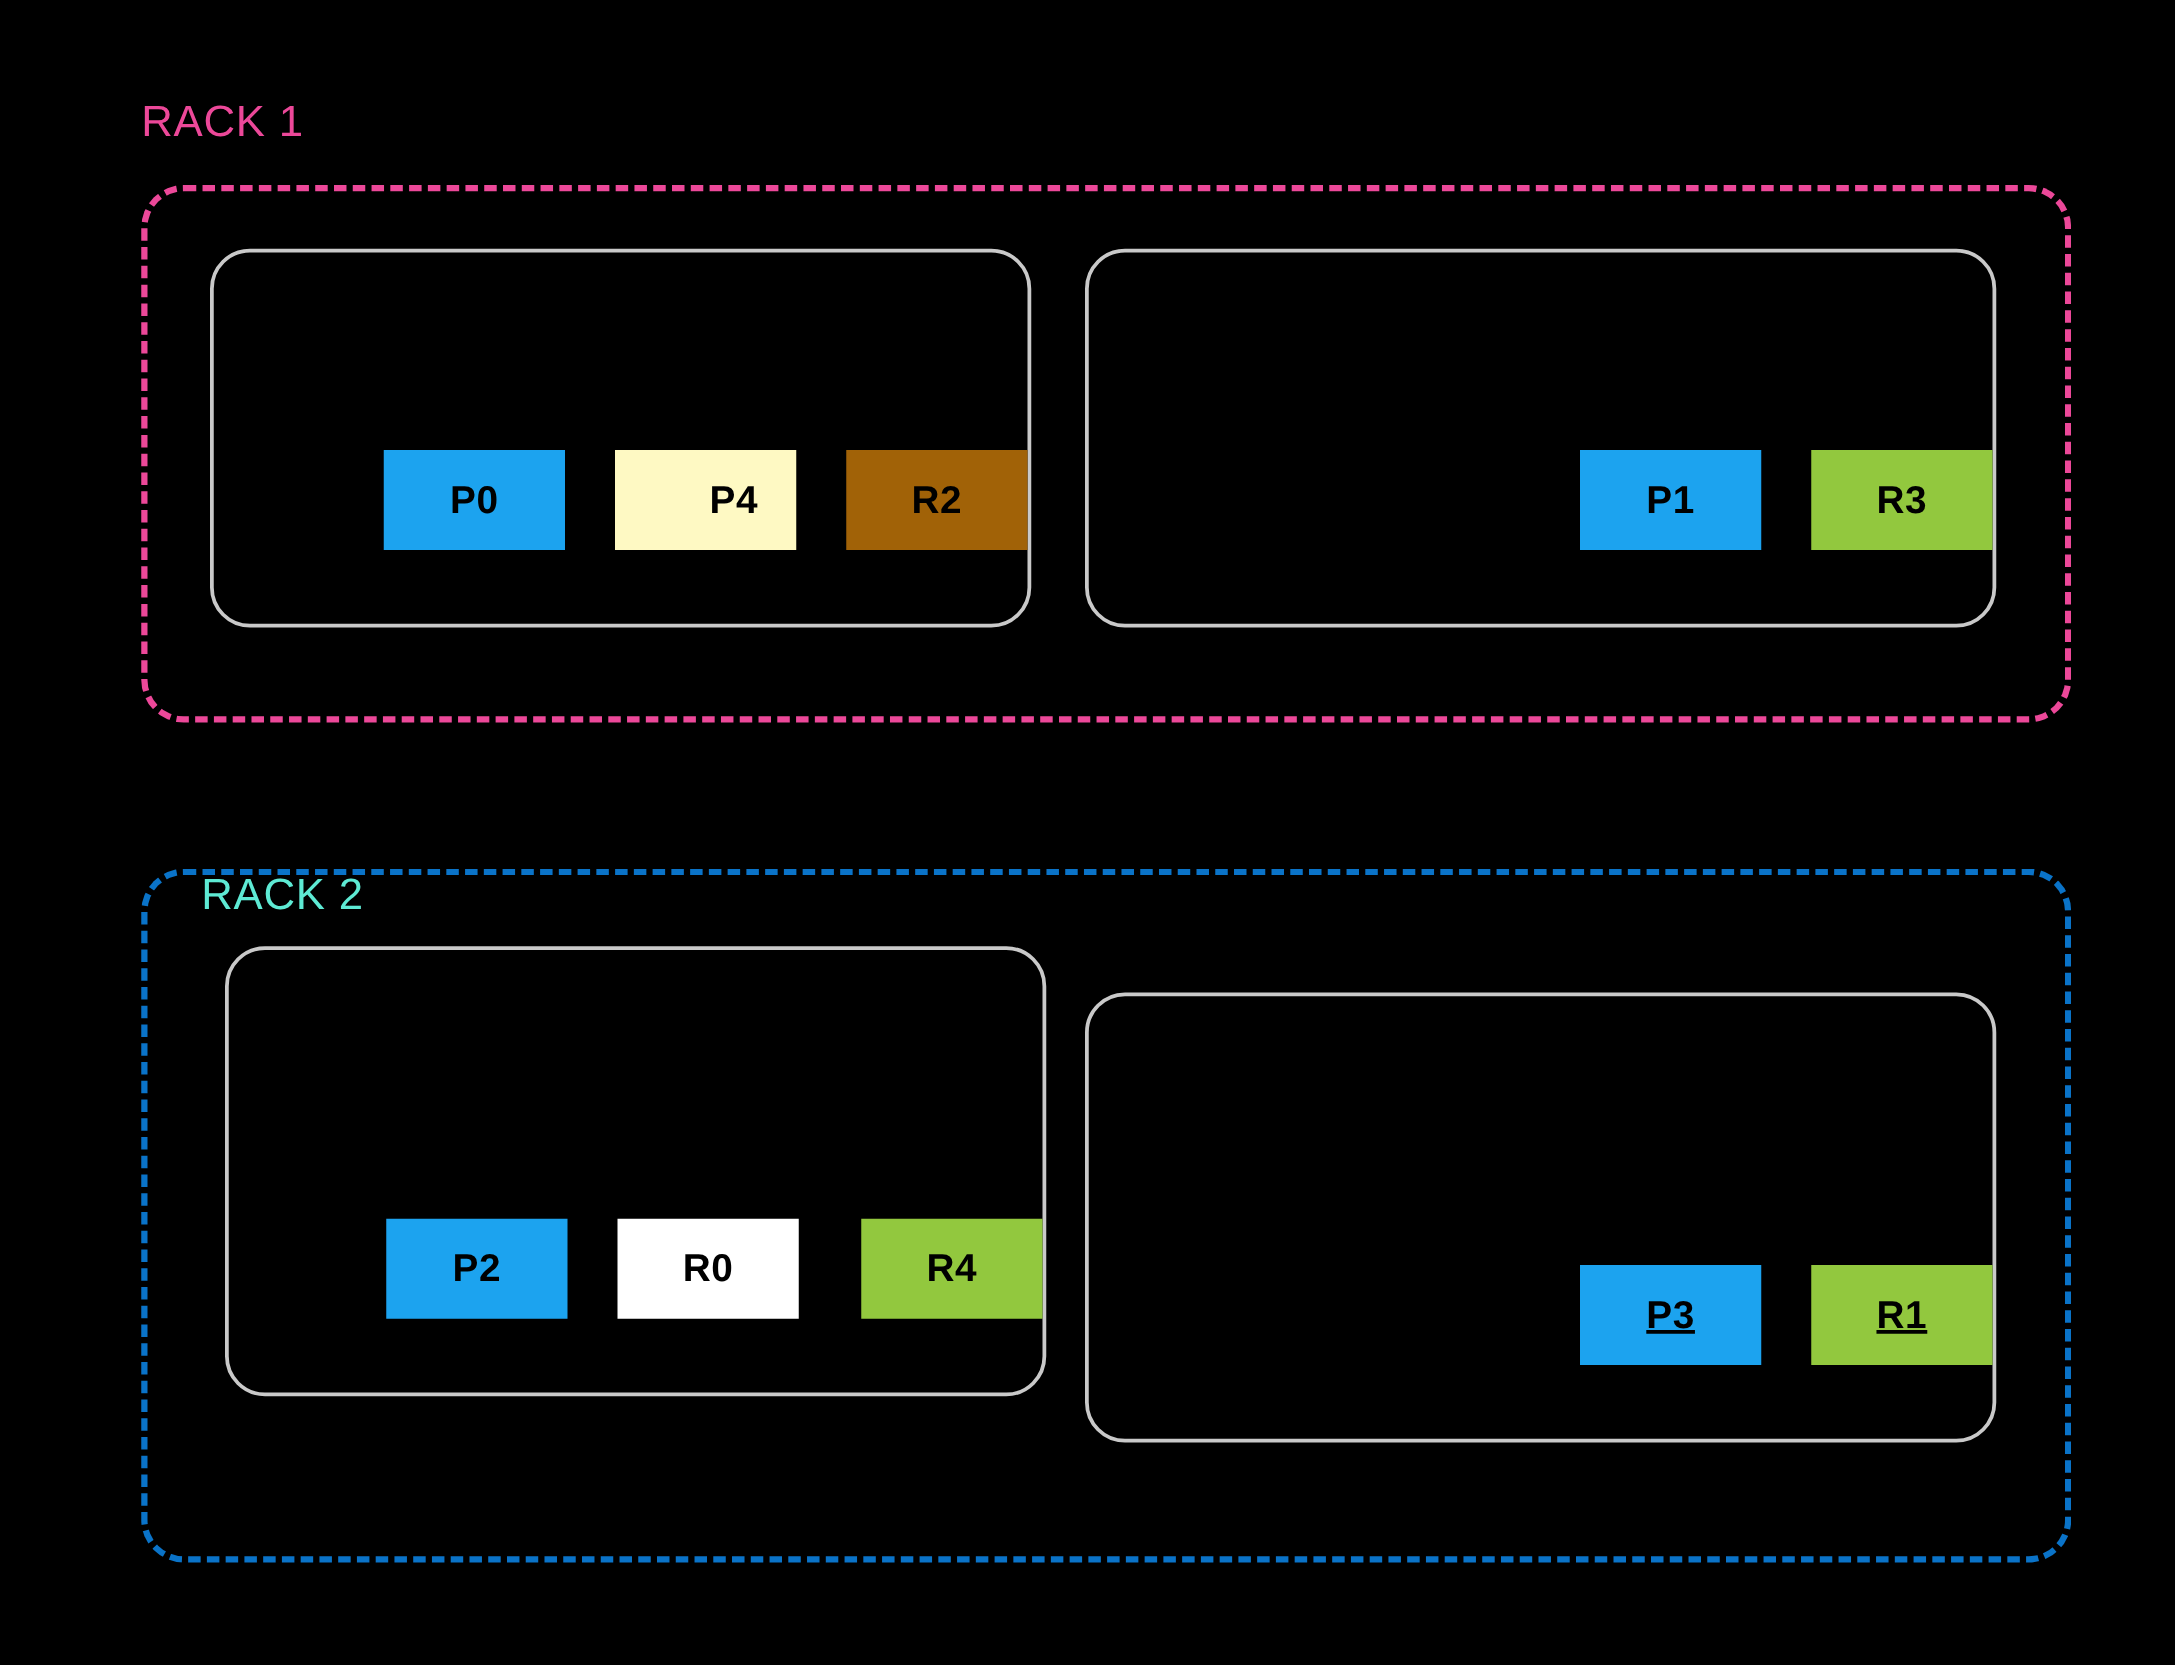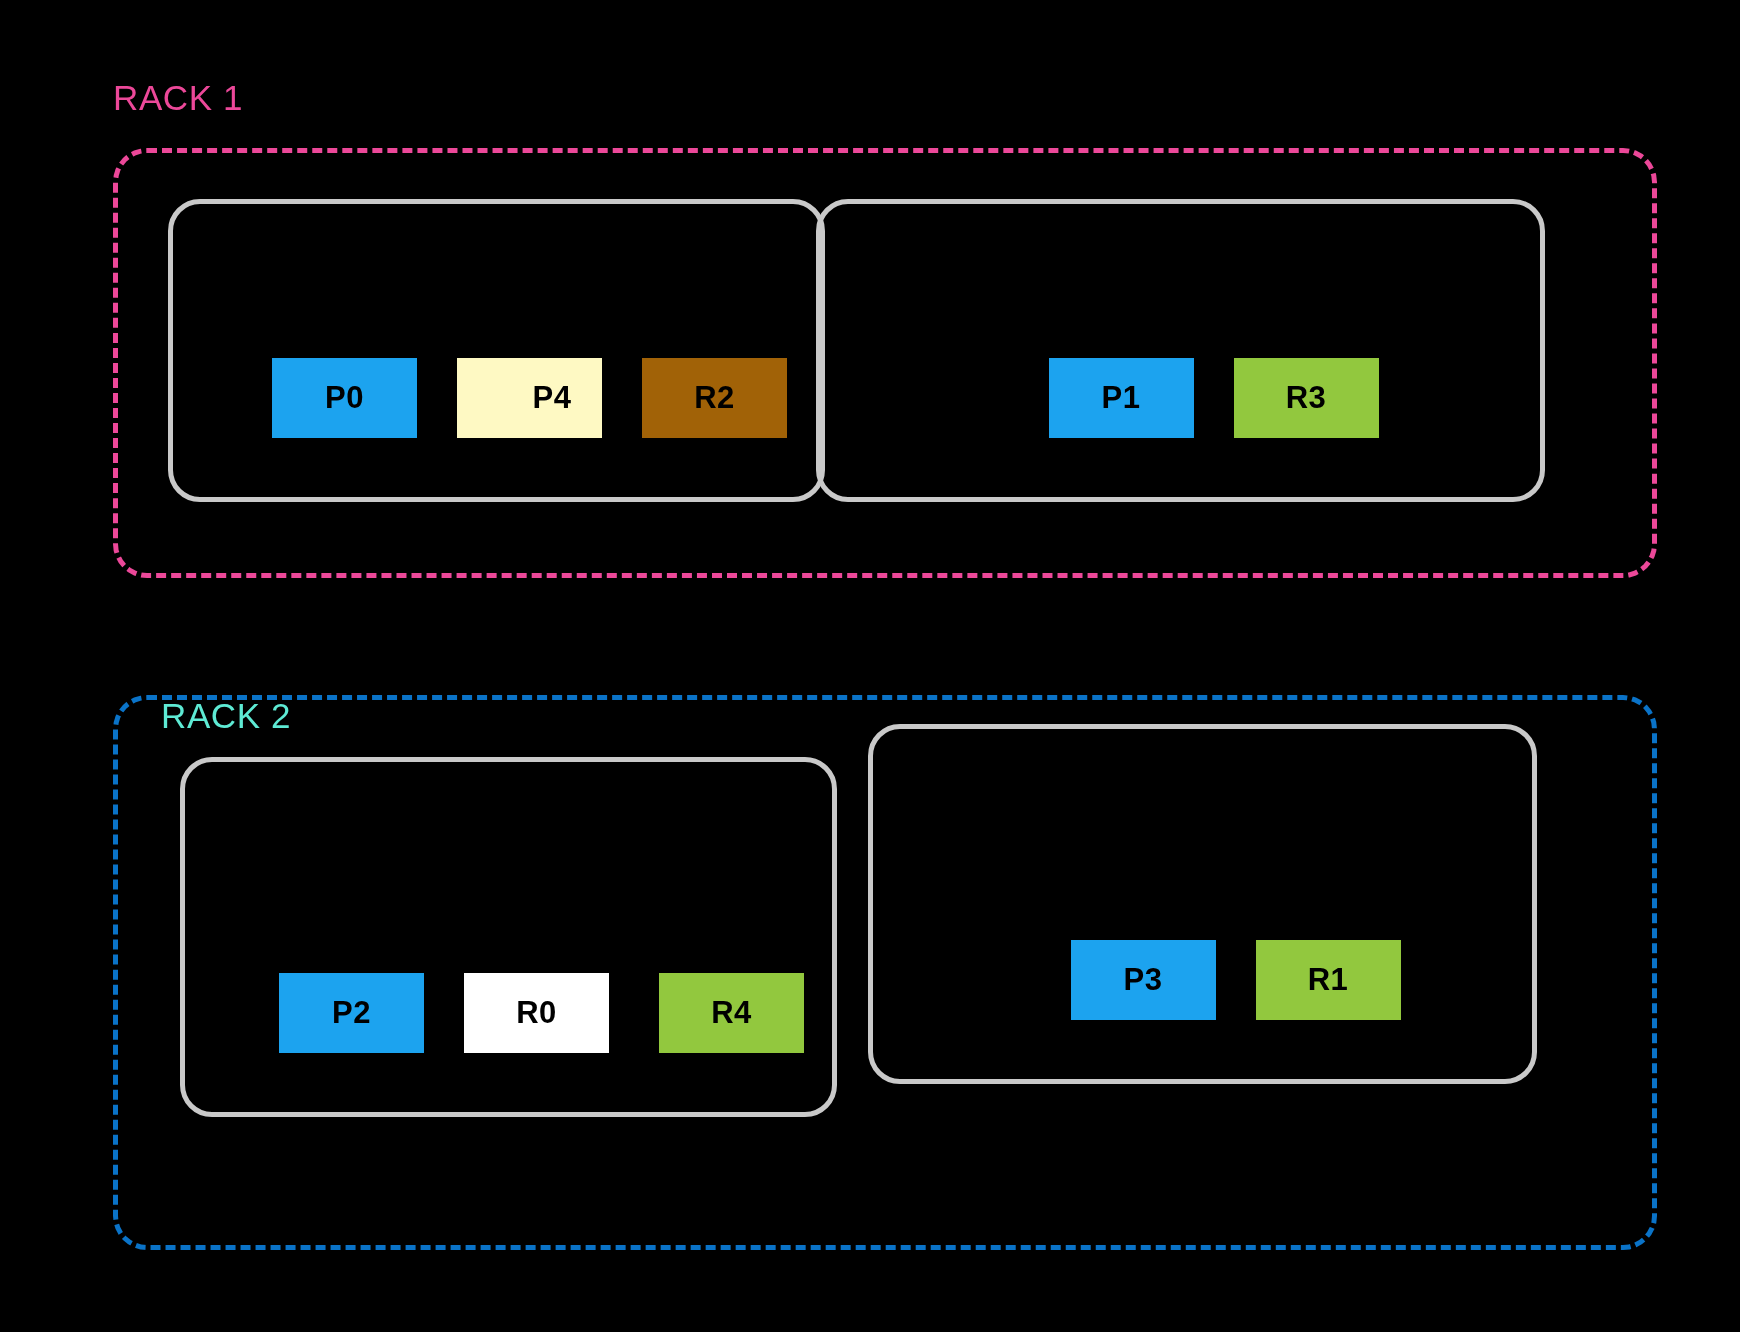--- a/index.html
+++ b/index.html
@@ -42,26 +42,26 @@
     border-width: 5px;
     border-radius: 34px;
     box-sizing: border-box;
     background: transparent;
   }
 
   
   .node-group {
     position: absolute;
     box-sizing: border-box;
-    border: 5px solid #701a75;
+    border: 3px solid #701a75;
     border-radius: 32px;
     background: transparent;
     display: flex;
     align-items: flex-end;
-    justify-content: center;
+    justify-content: flex-end;
   }
   .node-group-inner {
     display: flex;
     flex-direction: row;
     align-items: center;
     gap: 40px;
     padding-left: 66px;
     padding-bottom: 59px;
   }
 
@@ -88,37 +88,37 @@
     <div class="rack-group" style="top: 0px;">
       <div class="rack-label" style="top: 80px; color: rgb(236, 72, 153);">RACK 1</div>
       <div class="rack-outline" style="top: 148px; height: 430px; border-color: rgb(236, 72, 153);"></div>
       <div class="node-group" style="left: 168px; width: 657px; top: 199px; height: 303px; border-color: rgb(201, 201, 201);">
         <div class="node-group-inner">
           <div class="chip partition" style="background: rgb(28, 163, 239); color: rgb(0, 0, 0);">P0</div>
           <div class="chip partition" style="background: #fef9c3; color: rgb(0, 0, 0); padding-left: 45px;">P4</div>
           <div class="chip replica" style="background: #a16207; color: rgb(0, 0, 0);">R2</div>
         </div>
       </div>
-      <div class="node-group" style="left: 816px; width: 729px; top: 199px; height: 303px; border-color: rgb(201, 201, 201);">
+      <div class="node-group" style="left: 868px; width: 729px; top: 199px; height: 303px; border-color: rgb(201, 201, 201);">
         <div class="node-group-inner">
           <div class="chip partition" style="background: rgb(28, 163, 239); color: rgb(0, 0, 0);">P1</div>
           <div class="chip replica" style="background: rgb(146, 200, 62); color: rgb(0, 0, 0);">R3</div>
         </div>
       </div>
     </div>
     <div class="rack-group" style="top: 0px;">
       <div class="rack-label" style="top: 698px; color: #5eead4; margin-left: 48px;">RACK 2</div>
       <div class="rack-outline" style="top: 695px; height: 555px; border-color: rgb(10, 115, 200);"></div>
       <div class="node-group" style="left: 180px; width: 657px; top: 757px; height: 360px; border-color: rgb(201, 201, 201);">
         <div class="node-group-inner">
           <div class="chip partition" style="background: rgb(28, 163, 239); color: rgb(0, 0, 0);">P2</div>
           <div class="chip replica" style="background: #ffffff; color: rgb(0, 0, 0);">R0</div>
           <div class="chip replica" style="background: rgb(146, 200, 62); color: rgb(0, 0, 0); margin-left: 10px;">R4</div>
         </div>
       </div>
-      <div class="node-group" style="left: 868px; width: 669px; top: 724px; height: 360px; border-color: rgb(201, 201, 201);">
+      <div class="node-group" style="left: 868px; width: 729px; top: 794px; height: 360px; border-color: rgb(201, 201, 201); text-decoration: underline;">
         <div class="node-group-inner">
           <div class="chip partition" style="background: rgb(28, 163, 239); color: rgb(0, 0, 0);">P3</div>
           <div class="chip replica" style="background: rgb(146, 200, 62); color: rgb(0, 0, 0);">R1</div>
         </div>
       </div>
     </div>
   </div>
 
 </body></html>

